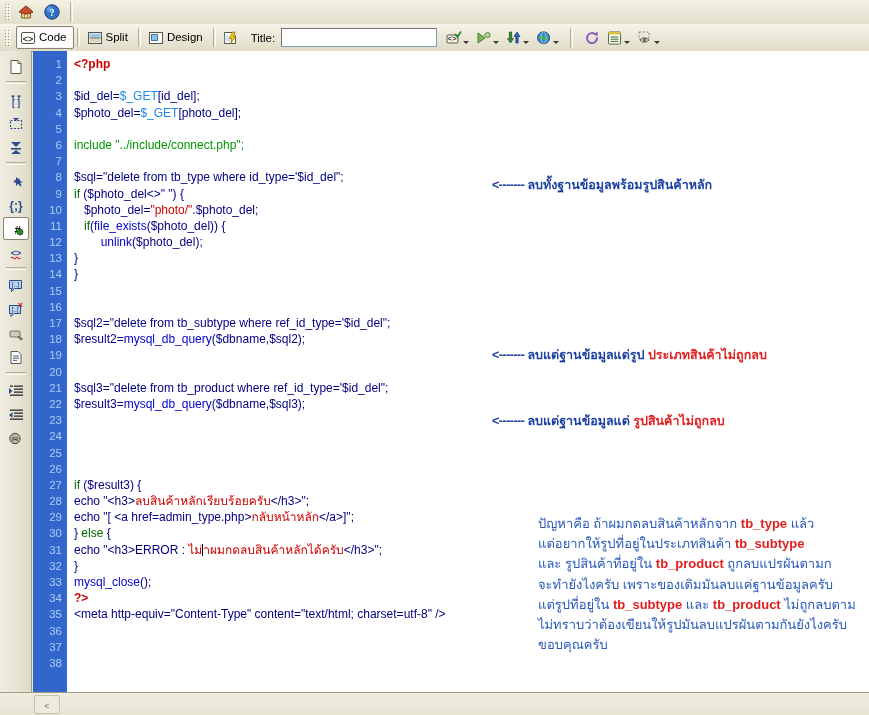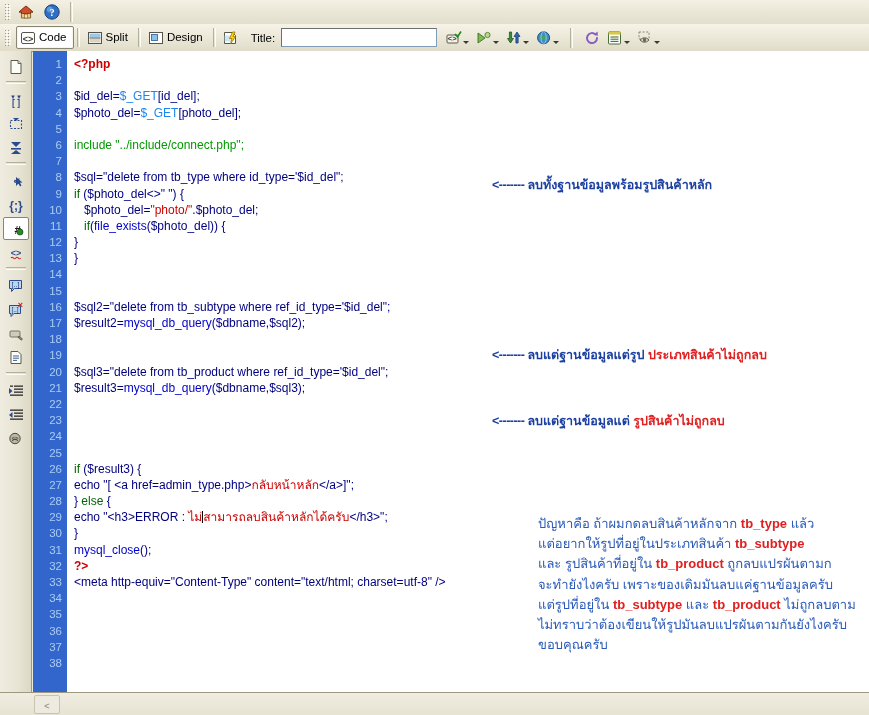--- a/index.html
+++ b/index.html
@@ -507,38 +507,40 @@
         <div class="cl">&nbsp;</div>
         <div class="cl"><span class="var">$id_del=</span><span class="supervar">$_GET</span><span class="var">[id_del];</span></div>
         <div class="cl"><span class="var">$photo_del=</span><span class="supervar">$_GET</span><span class="var">[photo_del];</span></div>
         <div class="cl">&nbsp;</div>
         <div class="cl"><span class="com">include "../include/connect.php";</span></div>
         <div class="cl">&nbsp;</div>
         <div class="cl"><span class="var">$sql="delete from tb_type where id_type='$id_del";</span></div>
         <div class="cl"><span class="cond">if </span><span class="var">($photo_del&lt;&gt;" ") {</span></div>
         <div class="cl"><span class="var">   $photo_del=</span><span class="str">"photo/"</span><span class="var">.$photo_del;</span></div>
         <div class="cl"><span class="var">   </span><span class="cond">if</span><span class="var">(</span><span class="fn">file_exists</span><span class="var">($photo_del)) {</span></div>
+        <div class="cl"><span class="var">        </span><span class="fn">unlink</span><span class="var">($photo_del);</span></div>
         <div class="cl"><span class="var">}</span></div>
         <div class="cl"><span class="var">}</span></div>
         <div class="cl">&nbsp;</div>
         <div class="cl">&nbsp;</div>
         <div class="cl"><span class="var">$sql2="delete from tb_subtype where ref_id_type='$id_del";</span></div>
         <div class="cl"><span class="var">$result2=</span><span class="fn">mysql_db_query</span><span class="var">($dbname,$sql2);</span></div>
         <div class="cl">&nbsp;</div>
         <div class="cl">&nbsp;</div>
         <div class="cl"><span class="var">$sql3="delete from tb_product where ref_id_type='$id_del";</span></div>
         <div class="cl"><span class="var">$result3=</span><span class="fn">mysql_db_query</span><span class="var">($dbname,$sql3);</span></div>
         <div class="cl">&nbsp;</div>
         <div class="cl">&nbsp;</div>
         <div class="cl">&nbsp;</div>
         <div class="cl">&nbsp;</div>
         <div class="cl"><span class="cond">if </span><span class="var">($result3) {</span></div>
+        <div class="cl"><span class="var">echo "&lt;h3&gt;</span><span class="thai">ลบสินค้าหลักเรียบร้อยครับ</span><span class="var">&lt;/h3&gt;";</span></div>
         <div class="cl"><span class="var">echo "[ &lt;a href=admin_type.php&gt;</span><span class="thai">กลับหน้าหลัก</span><span class="var">&lt;/a&gt;]";</span></div>
         <div class="cl"><span class="var">} </span><span class="cond">else</span><span class="var"> {</span></div>
-        <div class="cl"><span class="var">echo "&lt;h3&gt;ERROR : </span><span class="thai">ไม่</span><span class="caretbar"></span><span class="thai">สามารถลบสินค้าหลักได้ครับ</span><span class="var">&lt;/h3&gt;";</span></div>
+        <div class="cl"><span class="var">echo "&lt;h3&gt;ERROR : </span><span class="thai">ไม่</span><span class="caretbar"></span><span class="thai">าผมกดลบสินค้าหลักได้ครับ</span><span class="var">&lt;/h3&gt;";</span></div>
         <div class="cl"><span class="var">}</span></div>
         <div class="cl"><span class="fn">mysql_close</span><span class="var">();</span></div>
         <div class="cl"><span class="php">?&gt;</span></div>
         <div class="cl"><span class="htmltag">&lt;meta http-equiv="Content-Type" content="text/html; charset=utf-8" /&gt;</span></div>
         <div class="cl">&nbsp;</div>
         <div class="cl">&nbsp;</div>
       </div>
 
     <div id="annotation-layer">
         <div class="ann" style="left: 459px; top: 124px;"><span class="arrow">&lt;------- </span><span>ลบทั้งฐานข้อมูลพร้อมรูปสินค้าหลัก</span></div>

